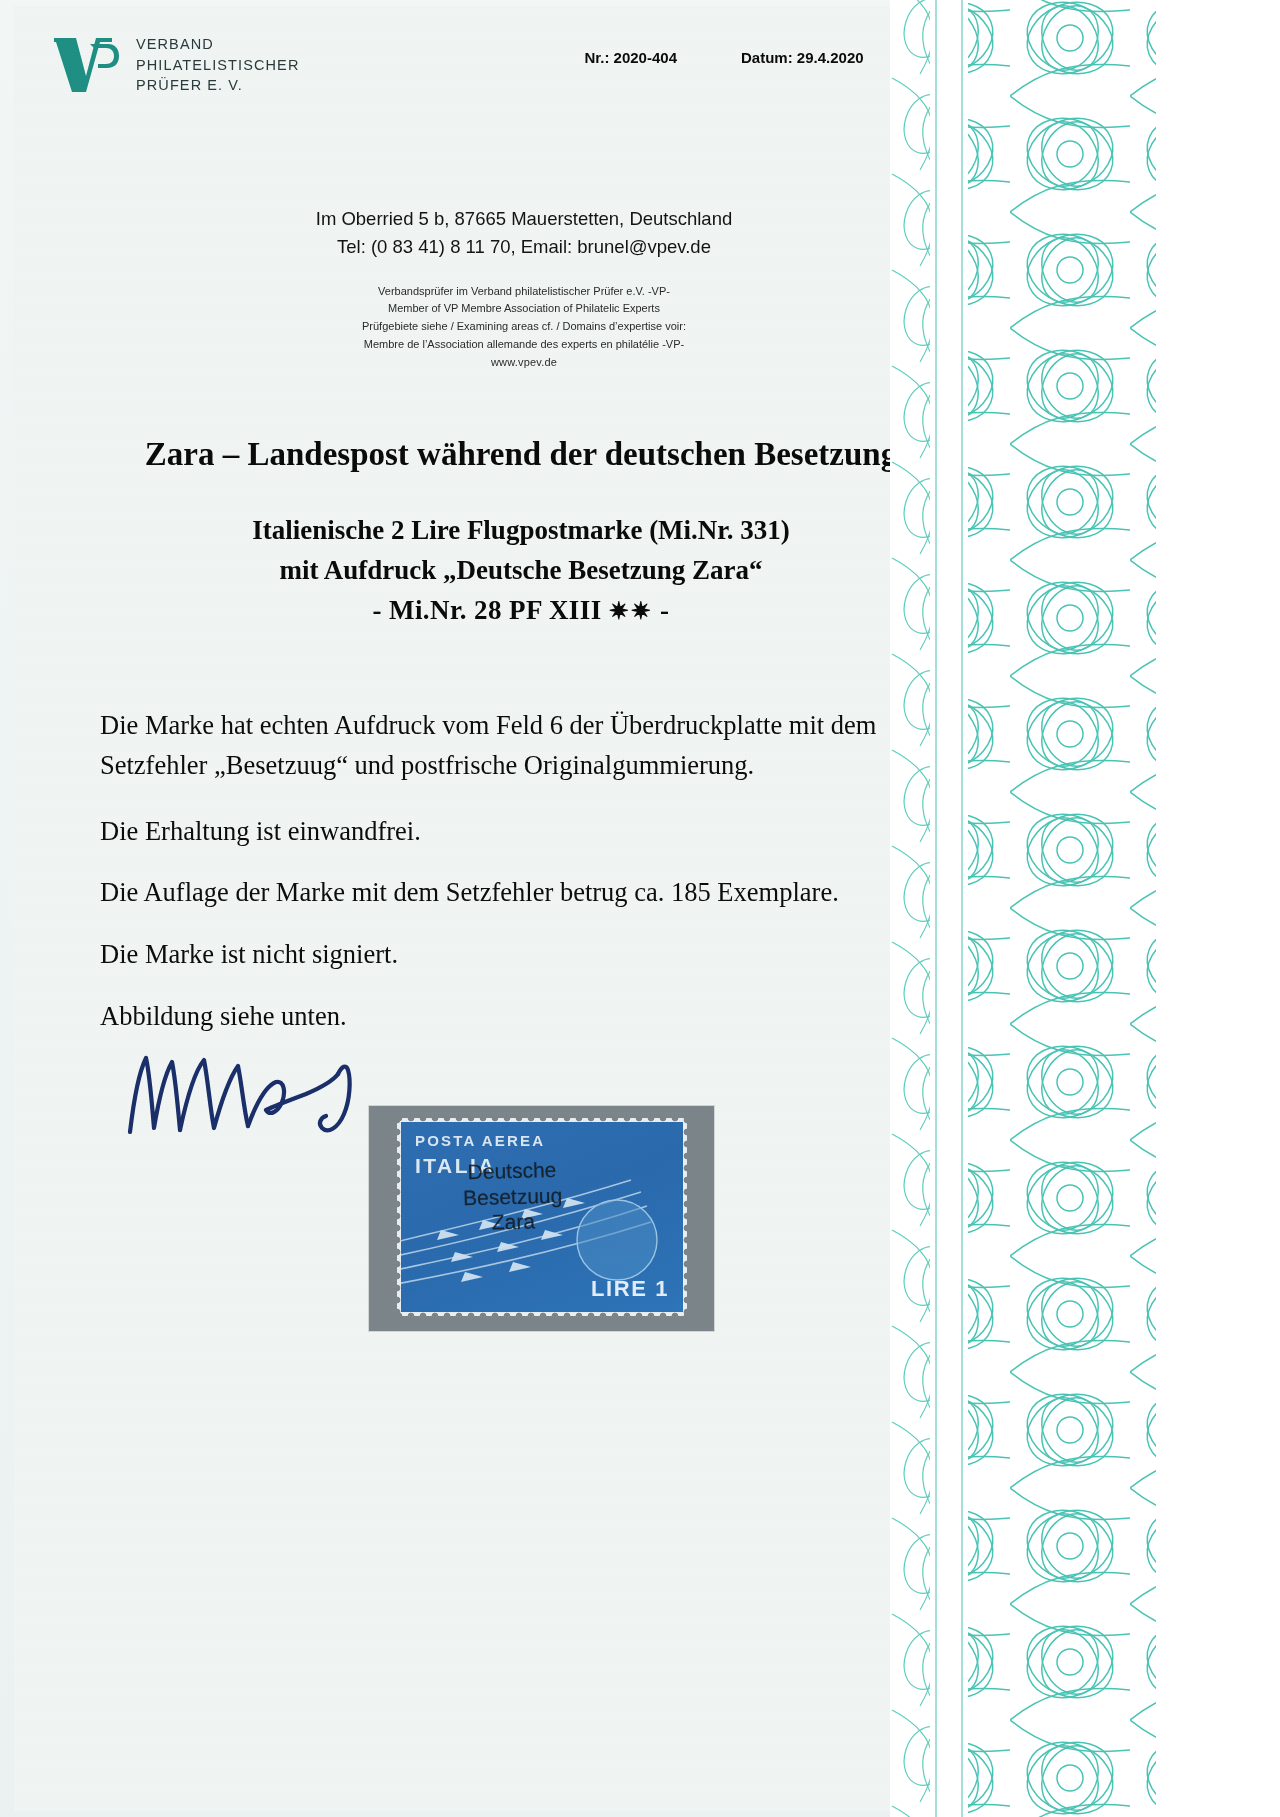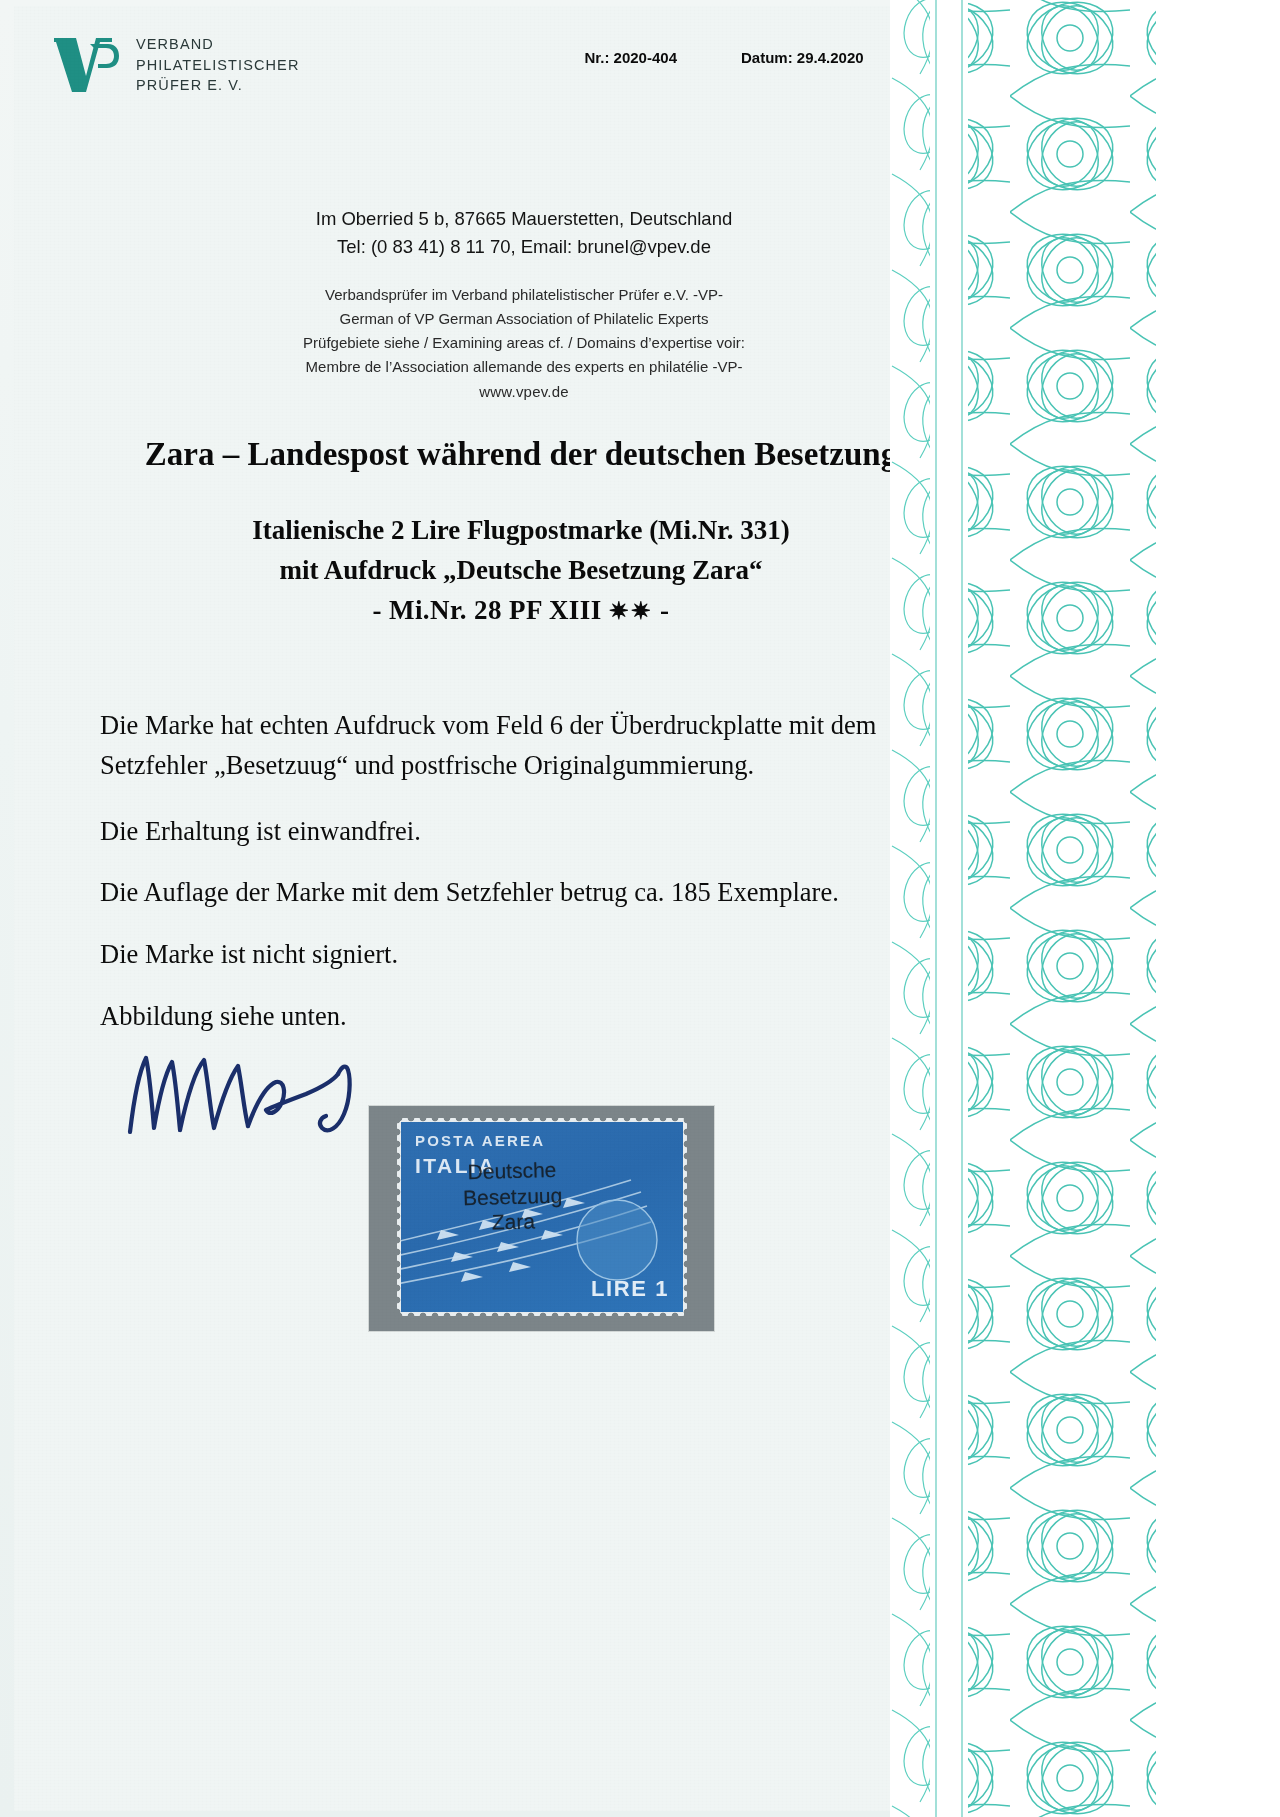--- a/index.html
+++ b/index.html
@@ -107,21 +107,21 @@
   .expert-addr {
     margin-top: 9px;
     font-family: "Liberation Sans", sans-serif;
     font-size: 18.5px;
     color: #141414;
     line-height: 1.5;
   }
   .expert-roles {
     margin-top: 22px;
     font-family: "Liberation Sans", sans-serif;
-    font-size: 15px;
+    font-size: 11px;
     color: #2a2a2a;
     line-height: 1.62;
   }
   .expert-roles .web { letter-spacing: .2px; }
 
   
   .country-title {
     position: absolute;
     left: 0; top: 430px;
     width: 1014px;
@@ -291,21 +291,21 @@
       </div>
     </div>
 
     <div class="expert-block">
       <div class="expert-addr">
         <div>Im Oberried 5 b, 87665 Mauerstetten, Deutschland</div>
         <div>Tel: (0 83 41) 8 11 70, Email: brunel@vpev.de</div>
       </div>
       <div class="expert-roles">
         <div>Verbandsprüfer im Verband philatelistischer Prüfer e.V. -VP-</div>
-        <div>German of VP German Association of Philatelic Experts</div>
+        <div>Member of VP Membre Association of Philatelic Experts</div>
         <div>Prüfgebiete siehe / Examining areas cf. / Domains d’expertise voir:</div>
         <div>Membre de l’Association allemande des experts en philatélie -VP-</div>
         <div class="web">www.vpev.de</div>
       </div>
     </div>
 
     <div class="country-title">Zara – Landespost während der deutschen Besetzung</div>
 
     <div class="item-title">
       <div>Italienische 2 Lire Flugpostmarke (Mi.Nr. 331)</div>

